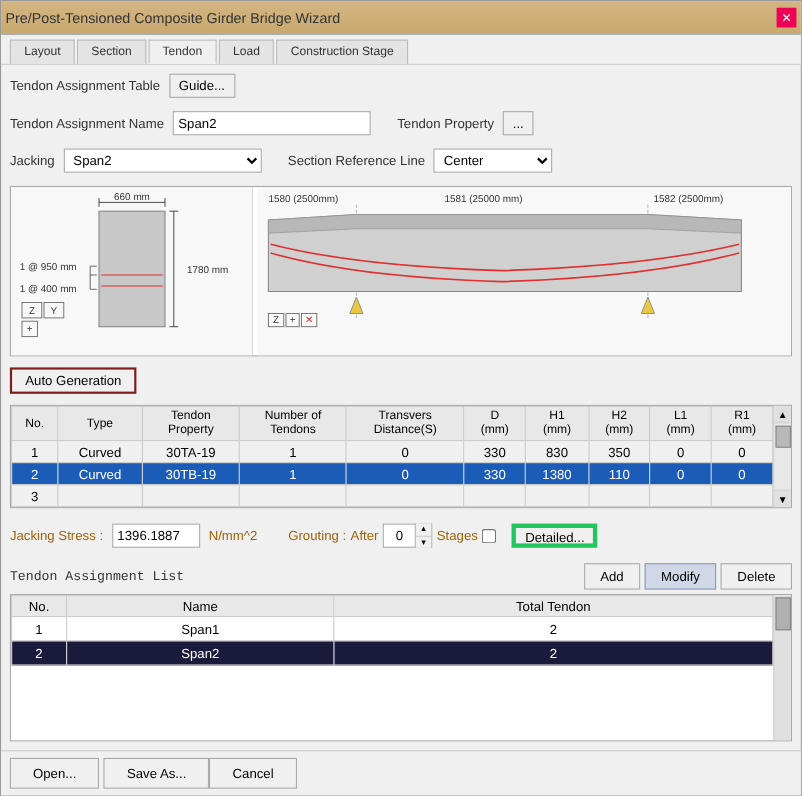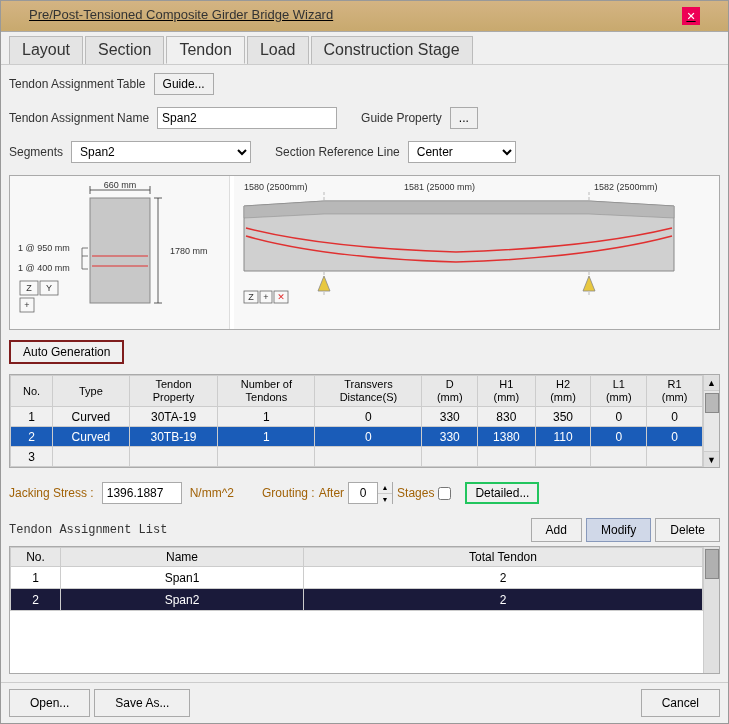--- a/index.html
+++ b/index.html
@@ -1,25 +1,25 @@
 <!DOCTYPE html>
 <html><head>
   <meta charset="utf-8">
   <style>
     * { box-sizing: border-box; margin: 0; padding: 0; }
     body { font-family: 'Segoe UI', Tahoma, Geneva, Verdana, sans-serif; font-size: 12px; background: #f0f0f0; }
     
     .window { width: 729px; height: 724px; background: #f0f0f0; border: 1px solid #999; display: flex; flex-direction: column; }
     
-    .title-bar { background: linear-gradient(to bottom, #d4b483, #c8a96e); padding: 6px 28px; display: flex; align-items: flex-start; justify-content: space-between; border-bottom: 1px solid #aaa; text-decoration: underline; }
+    .title-bar { background: linear-gradient(to bottom, #d4b483, #c8a96e); padding: 6px 4px; display: flex; align-items: center; justify-content: space-between; border-bottom: 1px solid #aaa; }
     .title-bar-text { font-size: 13px; color: #333; font-weight: normal; }
     .title-close { background: #e05; color: white; border: none; width: 18px; height: 18px; cursor: pointer; font-size: 11px; display: flex; align-items: center; justify-content: center; }
     
     .tabs { display: flex; padding: 4px 8px 0 8px; background: #f0f0f0; border-bottom: 1px solid #ccc; }
-    .tab { padding: 4px 12px; border: 1px solid #bbb; border-bottom: none; background: #e4e4e4; cursor: pointer; margin-right: 2px; font-size: 16px; color: #333; }
+    .tab { padding: 4px 12px; border: 1px solid #bbb; border-bottom: none; background: #e4e4e4; cursor: pointer; margin-right: 2px; font-size: 11px; color: #333; }
     .tab.active { background: #f0f0f0; border-bottom: 1px solid #f0f0f0; z-index: 1; }
     
     .content { flex: 1; padding: 8px; overflow: hidden; display: flex; flex-direction: column; gap: 10px; }
     
     .form-row { display: flex; align-items: center; gap: 8px; margin-bottom: 2px; }
     .form-label { font-size: 12px; color: #333; white-space: nowrap; }
     .form-input { border: 1px solid #aaa; background: white; padding: 2px 4px; font-size: 12px; height: 22px; }
     .form-input-wide { width: 180px; }
     .form-select { border: 1px solid #aaa; background: white; padding: 2px 4px; font-size: 12px; height: 22px; }
     .btn-small { border: 1px solid #aaa; background: #f0f0f0; padding: 2px 8px; font-size: 12px; cursor: pointer; height: 22px; }
@@ -33,40 +33,40 @@
     .btn-auto-gen { border: 2px solid #7f1d1d; background: #f0f0f0; padding: 3px 12px; font-size: 12px; cursor: pointer; }
     .data-table { width: 100%; border-collapse: collapse; font-size: 12px; }
     .data-table th { background: #e8e8e8; border: 1px solid #ccc; padding: 2px 4px; text-align: center; font-weight: normal; font-size: 11px; }
     .data-table td { border: 1px solid #ccc; padding: 2px 4px; text-align: center; height: 20px; }
     .data-table tr.selected td { background: #1a5cb8; color: white; }
     
     .jacking-row { display: flex; align-items: center; gap: 8px; padding: 4px 0; }
     .jacking-label { font-size: 12px; color: #a16207; }
     .jacking-input { border: 1px solid #aaa; background: white; padding: 2px 4px; font-size: 12px; height: 22px; width: 80px; }
     .grouting-section { display: flex; align-items: center; gap: 4px; margin-left: 20px; }
-    .detailed-btn { border: 2px solid #22c55e; background: #f0f0f0; padding: 2px 8px; font-size: 12px; cursor: pointer; height: 22px; margin-left: 8px; }
+    .detailed-btn { border: 4px solid #22c55e; background: #f0f0f0; padding: 2px 8px; font-size: 12px; cursor: pointer; height: 22px; margin-left: 8px; }
     .checkbox { margin-right: 2px; }
     
     .list-section { flex: 1; display: flex; flex-direction: column; }
     .list-header { display: flex; align-items: center; justify-content: space-between; margin-bottom: 4px; }
     .list-title { font-size: 12px; color: #333; font-family: Liberation Mono, monospace; }
     .list-buttons { display: flex; gap: 4px; }
     .btn-list { border: 1px solid #aaa; background: #f0f0f0; padding: 2px 14px; font-size: 12px; cursor: pointer; height: 24px; }
     .btn-list.active { background: #d0d8e8; border: 1px solid #8899bb; }
     
     .list-table-container { border: 1px solid #aaa; background: white; flex: 1; display: flex; }
     .list-table { flex: 1; }
     .list-table table { width: 100%; border-collapse: collapse; font-size: 12px; }
     .list-table th { background: #e8e8e8; border: 1px solid #ccc; padding: 2px 8px; text-align: center; font-weight: normal; }
     .list-table td { border: 1px solid #ccc; padding: 2px 8px; text-align: center; height: 22px; }
     .list-table tr.selected td { background: #1a1a3a; color: white; }
     .list-scrollbar { width: 16px; background: #e0e0e0; border-left: 1px solid #ccc; position: relative; }
     .scroll-thumb { width: 14px; height: 30px; background: #b0b0b0; border: 1px solid #888; position: absolute; top: 2px; left: 1px; }
     
-    .footer { display: flex; align-items: center; justify-content: space-between; padding: 6px 8px; border-top: 1px solid #ccc; background: #f0f0f0; }
+    .footer { display: flex; align-items: center; padding: 6px 8px; border-top: 1px solid #ccc; background: #f0f0f0; }
     .footer-left { display: flex; gap: 4px; }
     .footer-right { display: flex; gap: 4px; }
     .btn-footer { border: 1px solid #aaa; background: #f0f0f0; padding: 4px 20px; font-size: 12px; cursor: pointer; height: 28px; }
     .btn-ok { border: 1px solid #aaa; background: #f0f0f0; padding: 4px 30px; font-size: 12px; cursor: pointer; height: 28px; }
     .btn-cancel { border: 1px solid #aaa; background: #f0f0f0; padding: 4px 20px; font-size: 12px; cursor: pointer; height: 28px; }
 
     .th-multiline { line-height: 1.2; }
 
     .tendon-table-wrap { display: flex; border: 1px solid #aaa; }
     .tendon-table-wrap .data-table { flex: 1; }
@@ -97,26 +97,26 @@
   <div class="content">
 
     <div class="form-row">
       <span class="form-label">Tendon Assignment Table</span>
       <button class="btn-small">Guide...</button>
     </div>
 
     <div class="form-row">
       <span class="form-label">Tendon Assignment Name</span>
       <input class="form-input form-input-wide" value="Span2" style="">
-      <span class="form-label" style="margin-left:16px;">Guide Property</span>
+      <span class="form-label" style="margin-left:16px;">Tendon Property</span>
       <button class="btn-small">...</button>
     </div>
 
     <div class="form-row">
-      <span class="form-label">Segments</span>
+      <span class="form-label">Jacking</span>
       <select class="form-select" style="width:180px;">
         <option>Span2</option>
       </select>
       <span class="form-label" style="margin-left:16px;">Section Reference Line</span>
       <select class="form-select" style="width:108px;">
         <option>Center</option>
       </select>
     </div>
 
     <div class="diagram-area">

